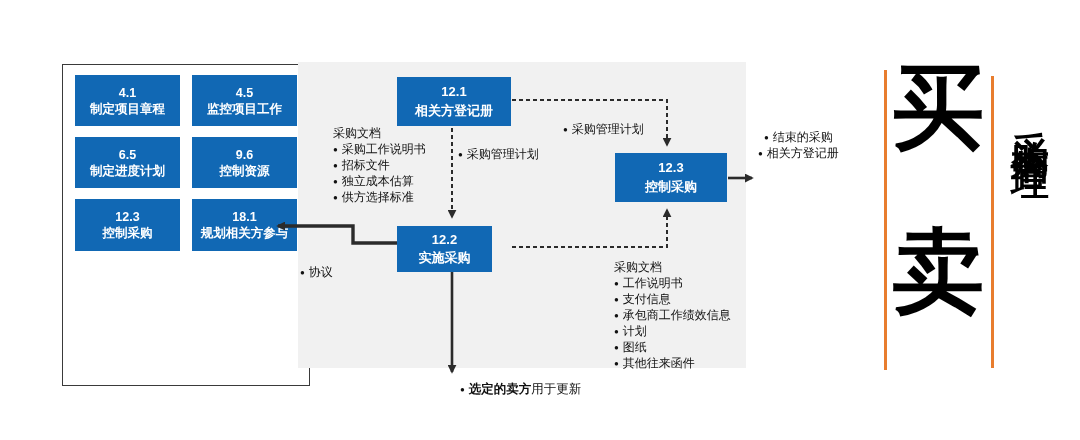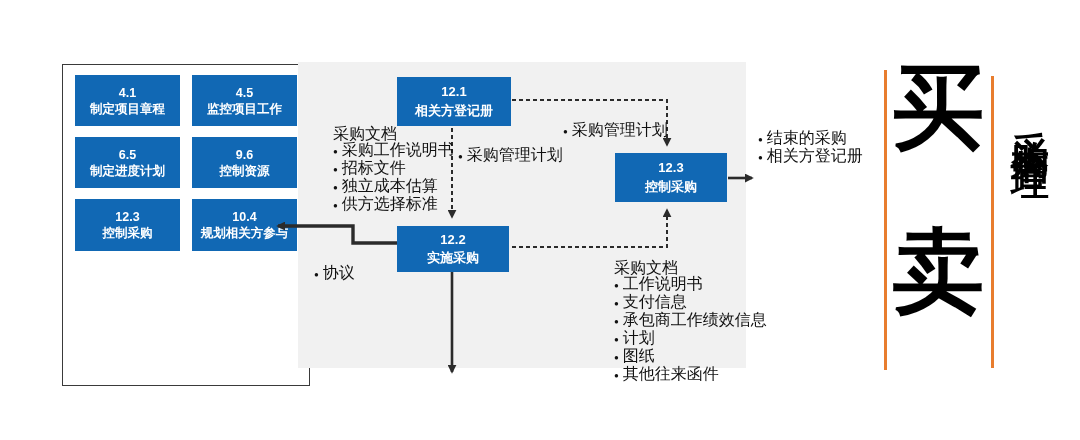--- a/index.html
+++ b/index.html
@@ -28,21 +28,21 @@
     position:absolute; background:var(--process-blue,#1168b4); color:#fff; font-weight:bold;
     font-size:13px; line-height:1.4; text-align:center;
     display:flex; flex-direction:column; align-items:center; justify-content:center;
   }
 
   .arrows { position:absolute; left:0; top:0; pointer-events:none; }
   .dash  { stroke:#2b2b2b; stroke-width:2; fill:none; stroke-dasharray:4 3; }
   .solid { stroke:#2b2b2b; stroke-width:2.6; fill:none; }
   .solid-thick { stroke:#2b2b2b; stroke-width:3.4; fill:none; }
 
-  .ann { position:absolute; font-size:16px; line-height:15px; color:#111; white-space:nowrap; }
+  .ann { position:absolute; font-size:12px; line-height:15px; color:#111; white-space:nowrap; }
   .list-title { margin-bottom:1px; }
   .li::before, .blt::before {
     content:"●"; font-size:8px; margin-right:4px; position:relative; top:-1px; color:#111;
   }
   .note { font-size:12.5px; line-height:16px; }
   .note .b { font-weight:bold; }
 
   
   .vline { position:absolute; width:3px; background:var(--banner-orange,#e87d2e); }
   .big-char {
@@ -76,21 +76,21 @@
     </div>
     <div class="proc-box">
       <span>9.6</span>
       <span>控制资源</span>
     </div>
     <div class="proc-box">
       <span>12.3</span>
       <span>控制采购</span>
     </div>
     <div class="proc-box">
-      <span>10.4</span>
+      <span>18.1</span>
       <span>规划相关方参与</span>
     </div>
   </div>
 
   <div class="center-panel"></div>
 
   <svg class="arrows" width="1080" height="440">
     <defs>
       <marker id="ah" viewBox="0 0 10 10" refX="8" refY="5" markerWidth="9" markerHeight="9" orient="auto" markerUnits="userSpaceOnUse">
         <path d="M0,0 L10,5 L0,10 z" fill="#2b2b2b"></path>
@@ -101,58 +101,59 @@
     <path class="dash" d="M512,247 H667 V210" marker-end="url(#ah)"></path>
     <path class="solid-thick" d="M397,243 H353 V226 H278" marker-end="url(#ah)"></path>
     <path class="solid" d="M728,178 H752" marker-end="url(#ah)"></path>
     <path class="solid" d="M452,272 V372" marker-end="url(#ah)"></path>
   </svg>
 
   <div class="node" style="left:397px; top:77px; width:114px; height:49px;">
     <span>12.1</span>
     <span>相关方登记册</span>
   </div>
-  <div class="node" style="left:397px; top:226px; width:112px; height:46px;">
+  <div class="node" style="left:397px; top:226px; width:95px; height:46px;">
     <span>12.2</span>
     <span>实施采购</span>
   </div>
   <div class="node" style="left:615px; top:153px; width:112px; height:49px;">
     <span>12.3</span>
     <span>控制采购</span>
   </div>
 
   <div class="ann" style="left:333px; top:126px;">
     <div class="list-title">采购文档</div>
     <div class="li">采购工作说明书</div>
     <div class="li">招标文件</div>
     <div class="li">独立成本估算</div>
     <div class="li">供方选择标准</div>
   </div>
 
   <div class="ann blt" style="left:458px; top:147px;">采购管理计划</div>
   <div class="ann blt" style="left:563px; top:122px;">采购管理计划</div>
 
-  <div class="ann" style="left:758px; top:130px;">
+  <div class="ann" style="left:758px; top:130px;text-align:center;">
     <div class="li">结束的采购</div>
     <div class="li">相关方登记册</div>
   </div>
 
-  <div class="ann blt" style="left:314px; top:265px;">协议</div>
+  <div class="ann blt" style="left:300px; top:265px;">协议</div>
 
   <div class="ann" style="left:614px; top:260px;">
     <div class="list-title">采购文档</div>
     <div class="li">工作说明书</div>
     <div class="li">支付信息</div>
     <div class="li">承包商工作绩效信息</div>
     <div class="li">计划</div>
     <div class="li">图纸</div>
     <div class="li">其他往来函件</div>
   </div>
 
   <div class="ann note" style="left:460px; top:381px;">
+    <div class="blt"><span class="b">选定的卖方</span><span>用于更新</span></div>
   </div>
 
   <div class="vline" style="left:884px; top:70px; height:300px;"></div>
   <div class="big-char" style="left:892px; top:62px;">买</div>
   <div class="big-char" style="left:892px; top:226px;">卖</div>
   <div class="vline" style="left:991px; top:76px; height:292px;"></div>
   <div class="side-title">采购管理</div>
 
 </div>
 

